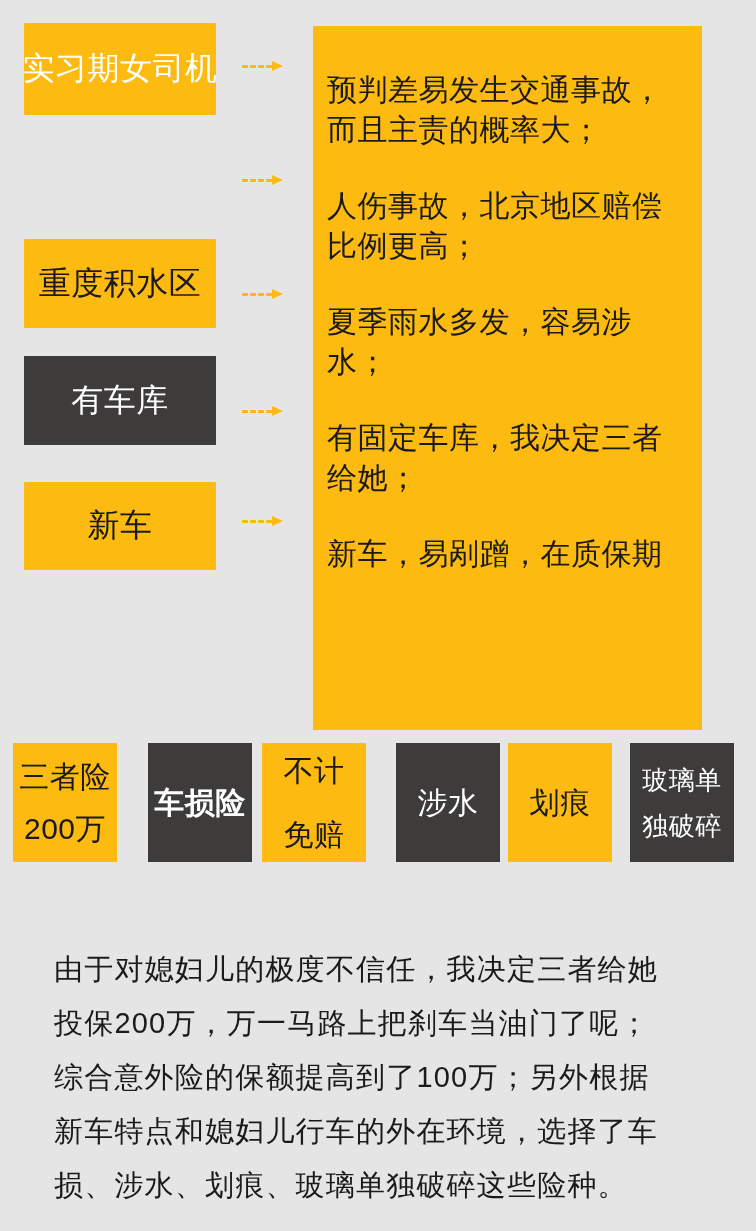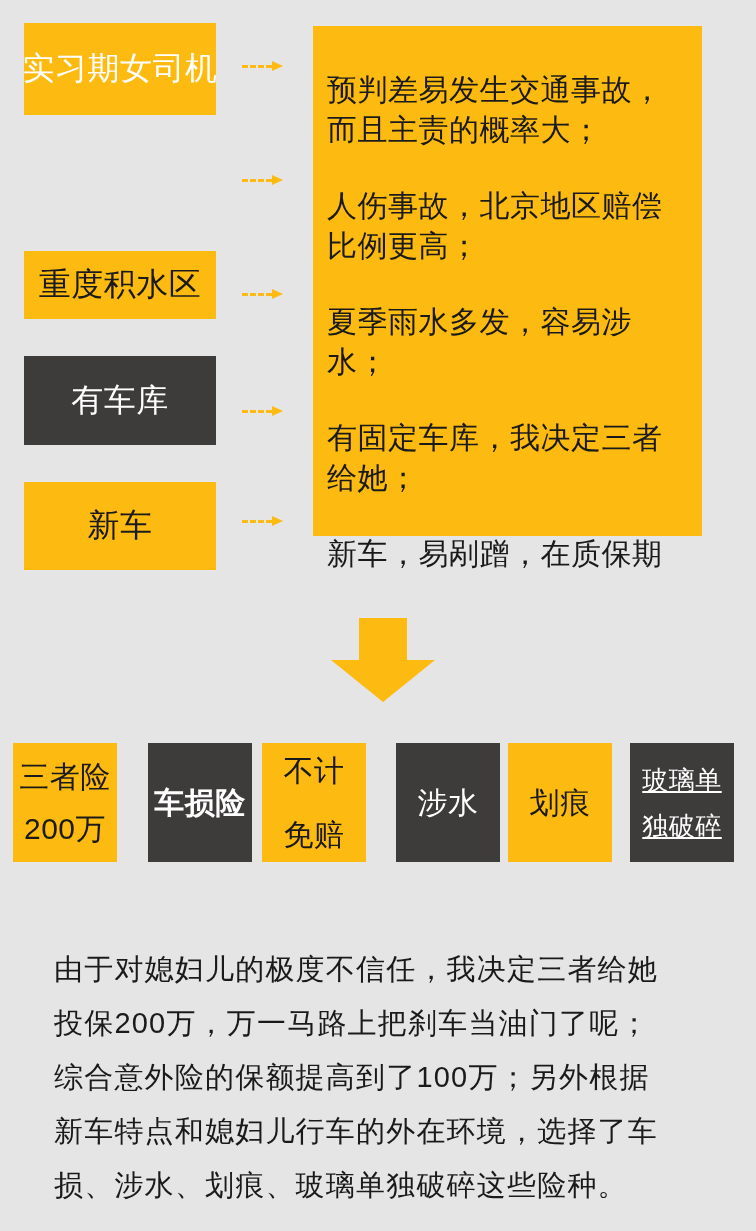--- a/index.html
+++ b/index.html
@@ -33,21 +33,21 @@
     justify-content: center;
     font-size: 32px;
     white-space: nowrap;
     letter-spacing: 0.5px;
   }
   .factor-box.yellow { background: var(--yellow); color: var(--ink); }
   .factor-box.dark   { background: var(--dark);  color: var(--white); }
   .factor-box.white-text { color: var(--white); }
   #factor-1 { top: 23px;  height: 92px; }
   #factor-2 { top: 132px; height: 89px; }
-  #factor-3 { top: 251px; height: 68px; }
+  #factor-3 { top: 239px; height: 89px; }
   #factor-4 { top: 356px; height: 89px; }
   #factor-5 { top: 482px; height: 88px; }
 
   
   .flow-arrow {
     position: absolute;
     left: 242px;
     width: 41px;
     height: 12px;
   }
@@ -70,21 +70,21 @@
   #arrow-3 { top: 289px; }
   #arrow-4 { top: 406px; }
   #arrow-5 { top: 516px; }
 
   
   .right-panel {
     position: absolute;
     left: 313px;
     top: 26px;
     width: 389px;
-    height: 510px;
+    height: 704px;
     background: var(--yellow);
     color: var(--ink);
     padding: 44px 16px 20px 14px;
     font-size: 30px;
     line-height: 40px;
     letter-spacing: 0.5px;
   }
   .right-panel p { margin: 0 0 36px 0; }
   .right-panel p:last-child { margin-bottom: 0; }
 
@@ -113,21 +113,21 @@
     line-height: 52px;
     letter-spacing: 0.5px;
   }
   .coverage-box.yellow { background: var(--yellow); color: var(--ink); }
   .coverage-box.dark   { background: var(--dark);  color: var(--white); }
   #coverage-1 { left: 13px; }
   #coverage-2 { left: 148px; font-weight: bold; }
   #coverage-3 { left: 262px; gap: 12px; }
   #coverage-4 { left: 396px; }
   #coverage-5 { left: 508px; }
-  #coverage-6 { left: 630px; font-size: 26px; line-height: 46px; text-decoration: underline; }
+  #coverage-6 { left: 630px; font-size: 26px; line-height: 46px; }
 
   
   .footer-text {
     position: absolute;
     left: 54px;
     top: 942px;
     width: 652px;
     font-size: 29px;
     line-height: 54px;
     letter-spacing: 1.2px;

